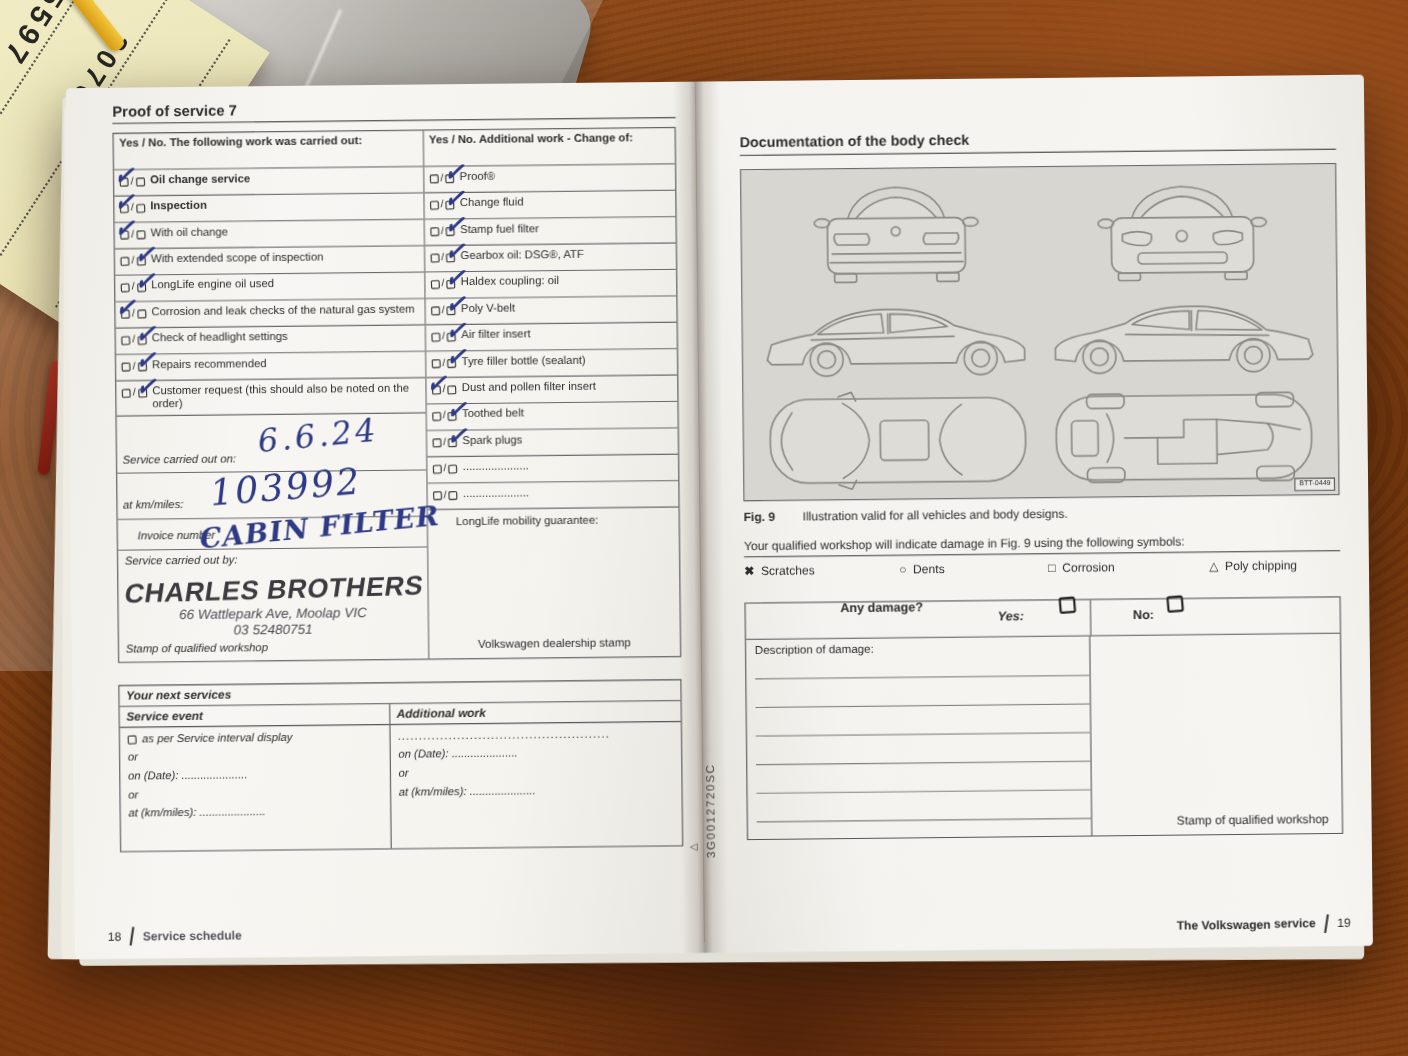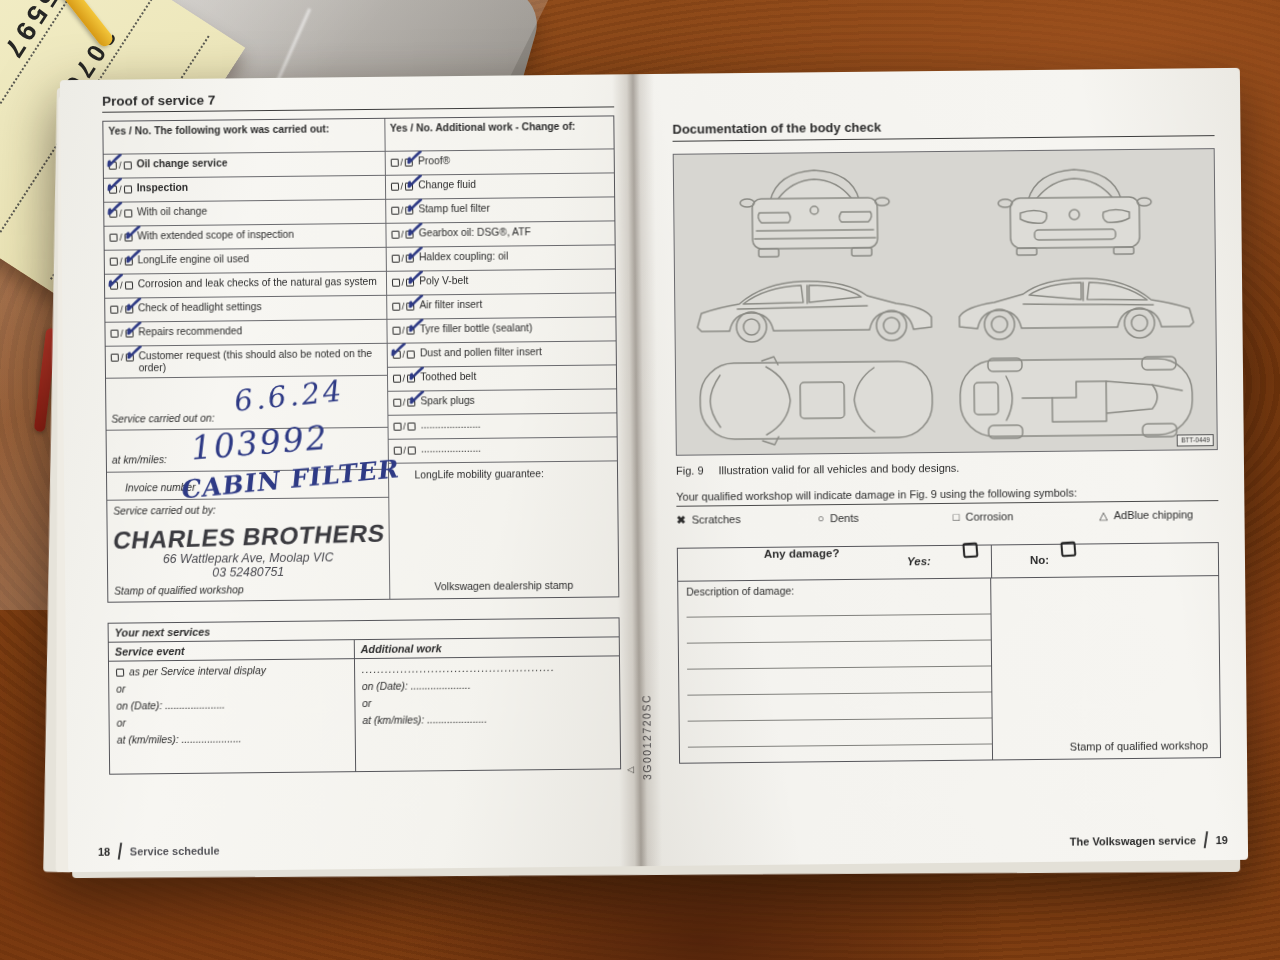--- a/index.html
+++ b/index.html
@@ -98,35 +98,35 @@
   .ns-table{margin-top:20px; border:1.3px solid #55555a; height:152px; display:flex; flex-direction:column; position:relative;}
   .ns-title{font-size:10.8px; font-weight:bold; font-style:italic; padding:3px 6px; border-bottom:1px solid #55555a;}
   .ns-grid{flex:1; display:flex;}
   .ns-c1{width:48%; display:flex; flex-direction:column;}
   .ns-c2{flex:1; border-left:1px solid #55555a; display:flex; flex-direction:column;}
   .ns-colheader{font-size:10.8px; font-weight:bold; font-style:italic; padding:3px 6px; border-bottom:1px solid #55555a;}
   .ns-body{padding:5px 7px; font-size:10.3px; font-style:italic; display:flex; flex-direction:column; gap:6px;}
   .ns-item{display:flex; gap:5px; align-items:center;}
   .tri{position:absolute; right:-14px; bottom:-6px; font-size:9px; color:#333;}
   .lp-footer{position:absolute; left:-12px; bottom:2px; display:flex; align-items:center; gap:9px; font-size:11px;}
-  .pg-num{font-weight:bold;}
+  .pg-num{font-weight:normal;}
   .foot-bar{width:1.6px; height:17px; background:#3a3a3a; transform:rotate(9deg);}
   .foot-label{font-weight:bold; color:#55555a;}
 
   
   .rp-inner{position:absolute; inset:14px 26px 10px 40px;}
   .rp-title{margin-top:34px; font-size:13px; font-weight:bold; padding-bottom:4px; border-bottom:1.5px solid #3c3c3c;}
   .fig-box{margin-top:12px; background:#d7d6d1; border:1px solid #6a6a6e; height:302px; position:relative;
     display:flex; flex-direction:column; justify-content:space-around; padding:4px 10px;}
   .fig-row{display:flex; justify-content:space-around; align-items:center;}
   .carsvg{stroke:#8b8b85; fill:none; stroke-width:1.5; stroke-linejoin:round; stroke-linecap:round;}
   .btt{position:absolute; right:3px; bottom:3px; font-size:6.5px; color:#333; background:#ecebe7;
     border:1px solid #555; padding:0 3px; line-height:1.5;}
   .fig-caption{margin-top:9px; font-size:11px;}
-  .figno{font-weight:normal; margin-right:15px;}
+  .figno{font-weight:bold; margin-right:25px;}
   .sym-intro{margin-top:14px; font-size:11px; padding-bottom:3px; border-bottom:1px solid #4a4a4a;}
   .legend{display:flex; margin-top:7px; font-size:11px;}
   .legend-item{display:flex; align-items:center; gap:6px;}
   .legend-item.s1{width:26%;} .legend-item.s2{width:25%;} .legend-item.s3{width:27%;} .legend-item.s4{flex:1;}
   .glyph{font-size:11px; line-height:1;}
   .glyph.x{font-weight:bold;}
   .dmg-table{margin-top:22px; border:1.3px solid #55555a; height:216px; display:flex; flex-direction:column;}
   .dmg-header{height:33px; border-bottom:1px solid #55555a; position:relative; font-size:11.5px; font-weight:bold;}
   .dmg-q{position:absolute; left:86px; top:0;}
   .dmg-yes{position:absolute; left:229px; top:9px;font-style:italic;}
@@ -544,21 +544,21 @@
           <div class="legend-item s2">
               <span class="glyph">○</span>
               <span>Dents</span>
             </div>
           <div class="legend-item s3">
               <span class="glyph">□</span>
               <span>Corrosion</span>
             </div>
           <div class="legend-item s4">
               <span class="glyph">△</span>
-              <span>AdBlue chipping</span>
+              <span>Poly chipping</span>
             </div>
         </div>
 
         <div class="dmg-table">
           <div class="dmg-header">
             <span class="dmg-q">Any damage?</span>
             <span class="dmg-yes">Yes:</span>
             <span class="bigbox y"></span>
             <span class="dmg-no">No:</span>
             <span class="bigbox n"></span>

